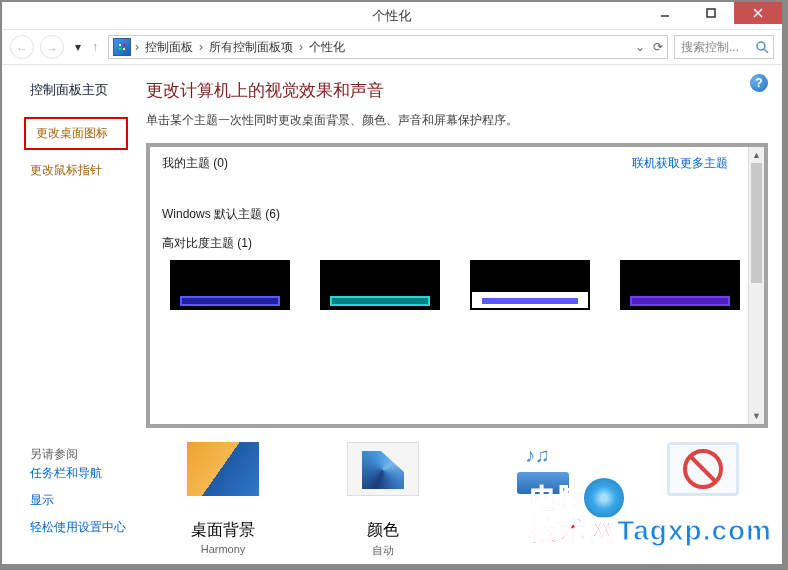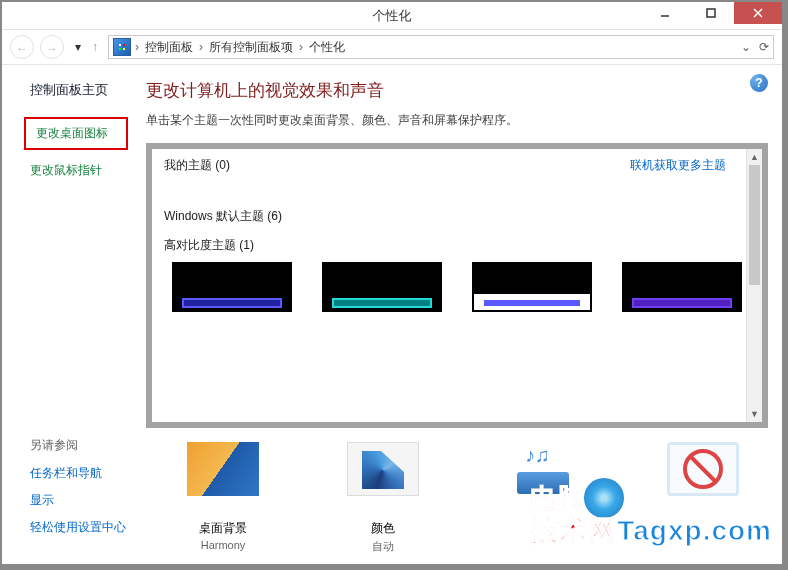--- a/index.html
+++ b/index.html
@@ -22,26 +22,26 @@
 .breadcrumb .cp-icon { width: 18px; height: 18px; background: linear-gradient(135deg,#4796e8,#1a5fb4); border: 1px solid #2a5d9a; margin-right: 4px; position: relative; }
 .breadcrumb .cp-icon::after { content: ''; position: absolute; inset: 3px; background: radial-gradient(circle at 30% 30%, #fff 1px, transparent 1px), radial-gradient(circle at 70% 30%, #f00 1px, transparent 1px), radial-gradient(circle at 30% 70%, #0f0 1px, transparent 1px), radial-gradient(circle at 70% 70%, #ff0 1px, transparent 1px); }
 .bc-item { padding: 0 6px; color: #333; }
 .bc-sep { color: #666; }
 .bc-right { margin-left: auto; display: flex; align-items: center; gap: 8px; color: #666; }
 .search-box { width: 100px; height: 24px; border: 1px solid #ccc; padding: 0 20px 0 6px; position: relative; color: #888; display: flex; align-items: center; }
 .search-box .mag { position: absolute; right: 4px; top: 4px; width: 14px; height: 14px; }
 .content-area { display: flex; height: calc(100% - 63px); position: relative; }
 .sidebar { width: 200px; padding: 16px 8px 8px 28px; }
 .sidebar-title { color: #0f172a; font-size: 13px; margin-bottom: 18px; }
-.sidebar-item { color: #15803d; font-size: 12px; padding: 4px 0; margin-bottom: 8px; cursor: pointer; }
+.sidebar-item { color: #a16207; font-size: 12px; padding: 4px 0; margin-bottom: 8px; cursor: pointer; }
 .sidebar-item.boxed { border: 2px solid #d00; padding: 6px 10px; margin-left: -6px; margin-right: 10px; }
 .main { flex: 1; padding: 14px 14px 0 0; position: relative; }
 .page-title { color: #7f1d1d; font-size: 17px; margin-bottom: 10px; }
 .subtitle { font-size: 12px; color: #404040; margin-bottom: 14px; }
-.themes-box { border: 6px solid #a3a3a3; padding: 0; height: 285px; overflow: hidden; position: relative; }
+.themes-box { border: 4px solid #a3a3a3; padding: 0; height: 285px; overflow: hidden; position: relative; }
 .themes-scroll { position: absolute; right: 0; top: 0; bottom: 0; width: 16px; background: #f0f0f0; border-left: 1px solid #e0e0e0; }
 .themes-scroll .arrow { height: 16px; display: flex; align-items: center; justify-content: center; color: #666; font-size: 9px; }
 .themes-scroll .thumb { position: absolute; top: 16px; left: 2px; right: 2px; height: 120px; background: #c8c8c8; }
 .section-header { padding: 8px 12px 4px; font-size: 12px; color: #1a1a1a; }
 .section-link { float: right; color: #0066cc; padding-right: 24px; }
 .theme-row { display: flex; gap: 26px; padding: 4px 12px 8px; }
 .theme-item { text-align: center; cursor: pointer; }
 .theme-thumb { width: 120px; height: 92px; position: relative; border: 1px solid transparent; }
 .theme-item.selected .theme-thumb { border: 1px solid #7da2ce; background: #cde6f7; padding: 4px; box-sizing: content-box; margin: -5px; }
 .theme-item.selected .theme-label { background: #cde6f7; border: 1px solid #7da2ce; border-top: none; padding: 6px 14px 4px; margin: 1px -5px -5px; }
@@ -59,32 +59,32 @@
 .hc-item { width: 120px; height: 50px; background: #000; border: 2px solid #000; padding: 12px 8px 2px; position: relative; overflow: hidden; }
 .hc-bar { height: 10px; border: 2px solid #fff; margin-top: 22px; }
 .hc1 .hc-bar { border-color: #5a5aff; background: #2020a0; }
 .hc2 .hc-bar { border-color: #20dada; background: #008080; }
 .hc3 { background: #fff; border-color: #000; } .hc3 .hc-bar { border-color: #fff; background: #5a5aff; } 
 .hc3::before { content:''; position:absolute; inset:0 0 16px 0; background:#000; }
 .hc4 .hc-bar { border-color: #7040f0; background: #5020c0; }
 .bottom-row { display: flex; gap: 30px; padding: 14px 0 0 12px; align-items: flex-start; }
 .bottom-item { text-align: center; cursor: pointer; width: 130px; }
 .bottom-thumb { width: 72px; height: 54px; margin: 0 auto 6px; position: relative; }
-.bottom-item .bt-label { font-size: 12px; margin-top: 24px; }
+.bottom-item .bt-label { font-size: 16px; margin-top: 24px; }
 .bottom-item .bt-sub { font-size: 11px; color: #666; margin-top: 2px; }
 .bg-thumb { background: linear-gradient(125deg, #f0a030 0%, #f5b850 48%, #1e5aa8 48%, #3078c8 100%); }
 .color-thumb { background: #f5f5f5; border: 1px solid #ddd; }
 .color-thumb::before { content: ''; position: absolute; left: 14px; top: 8px; width: 42px; height: 38px; background: conic-gradient(from 200deg, #1a3d7a, #2e6db5, #4a9de0, #7ab8e8, #3a7ac5, #1a3d7a); clip-path: polygon(0 100%, 100% 100%, 100% 55%, 45% 0, 0 0); }
 .sound-thumb::before { content: '♪♫'; position: absolute; left: 18px; top: 2px; font-size: 20px; color: #4a8dd8; }
 .sound-thumb::after { content: ''; position: absolute; left: 10px; top: 30px; width: 52px; height: 22px; background: linear-gradient(#5a9de0, #2a6db0); border-radius: 3px; }
 .saver-thumb { border: 3px solid #d8e8f5; border-radius: 4px; background: #f8fbfe; }
 .saver-thumb::before { content: ''; position: absolute; left: 50%; top: 50%; width: 32px; height: 32px; border: 4px solid #d44; border-radius: 50%; transform: translate(-50%, -50%); }
 .saver-thumb::after { content: ''; position: absolute; left: 50%; top: 50%; width: 36px; height: 4px; background: #d44; transform: translate(-50%, -50%) rotate(45deg); }
 .sidebar-bottom { width: 200px; padding: 0 8px 8px 28px; position: absolute; bottom: 10px; left: 0; }
-.sidebar-bottom .heading { color: #666; font-size: 12px; margin-bottom: 11px; }
+.sidebar-bottom .heading { color: #666; font-size: 12px; margin-bottom: 2px; }
 .sidebar-bottom .link { color: #0066cc; font-size: 12px; margin-bottom: 10px; display: block; }
 .help-icon { position: absolute; right: 14px; top: 72px; width: 18px; height: 18px; border-radius: 50%; background: radial-gradient(circle at 30% 30%, #6ab0f0, #2a70c0); color: #fff; display: flex; align-items: center; justify-content: center; font-size: 12px; font-weight: bold; }
 .watermark { position: absolute; right: 10px; bottom: 14px; font-size: 30px; font-weight: 900; -webkit-text-stroke: 1px #fff; letter-spacing: 1px; pointer-events: none; }
 .watermark .red { color: #e62020; }
 .watermark .blue { color: #1a85e0; }
 .wm-line1 { font-size: 26px; margin-bottom: -6px; display:flex; align-items:center; gap:0; }
 .wm-disc { display:inline-block; width: 40px; height: 40px; border-radius: 50%; background: radial-gradient(circle, #a8e0f8 10%, #3aa8e8 40%, #1a78c0 100%); vertical-align: middle; }
 .wm-line2 { font-size: 28px; }
 </style>
 </head>
@@ -124,20 +124,27 @@
       <span class="bc-item">控制面板</span>
       <span class="bc-sep">›</span>
       <span class="bc-item">所有控制面板项</span>
       <span class="bc-sep">›</span>
       <span class="bc-item">个性化</span>
       <div class="bc-right">
         <span>⌄</span>
         <span>⟳</span>
       </div>
     </div>
+    <div class="search-box">
+      <span>搜索控制...</span>
+      <svg class="mag" viewBox="0 0 14 14">
+          <circle cx="6" cy="6" r="4" fill="none" stroke="#5a8dd0" stroke-width="1.5"></circle>
+          <line x1="9" y1="9" x2="13" y2="13" stroke="#5a8dd0" stroke-width="1.5"></line>
+        </svg>
+    </div>
   </div>
 
   <div class="help-icon">?</div>
 
   <div class="content-area">
     <div class="sidebar">
       <div class="sidebar-title">控制面板主页</div>
       <div class="sidebar-item boxed">更改桌面图标</div>
       <div class="sidebar-item">更改鼠标指针</div>
     </div>

